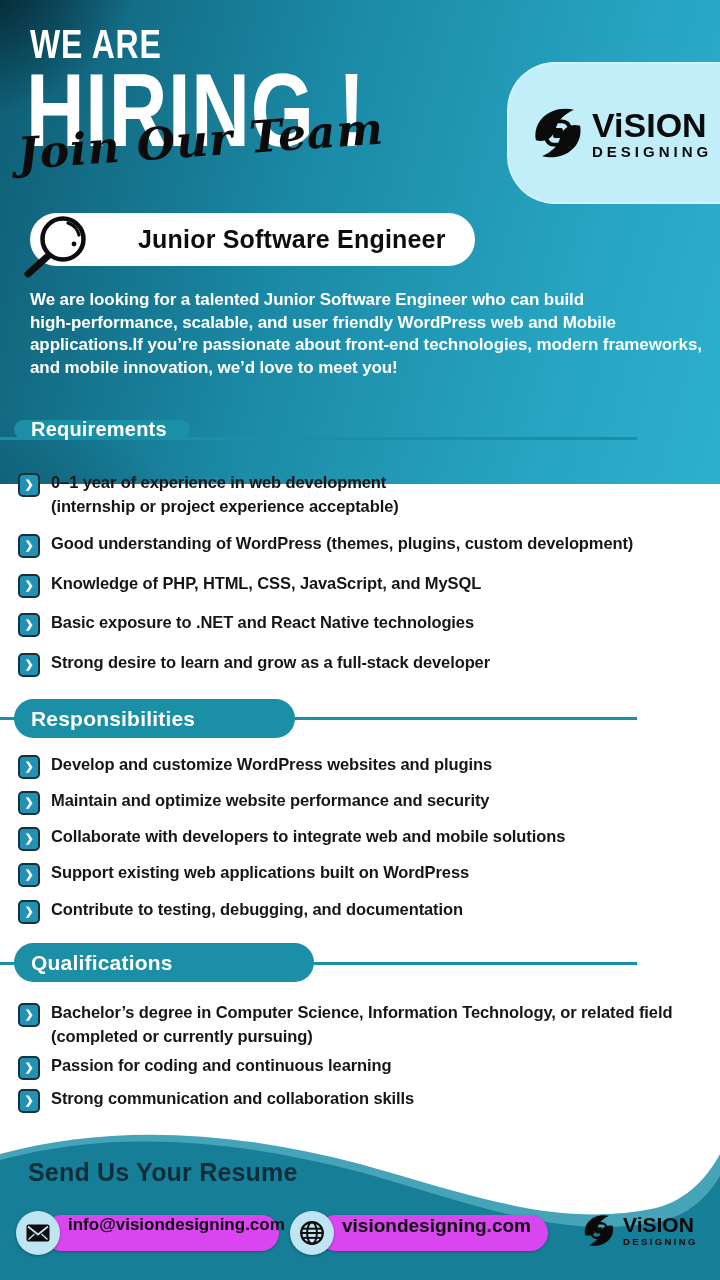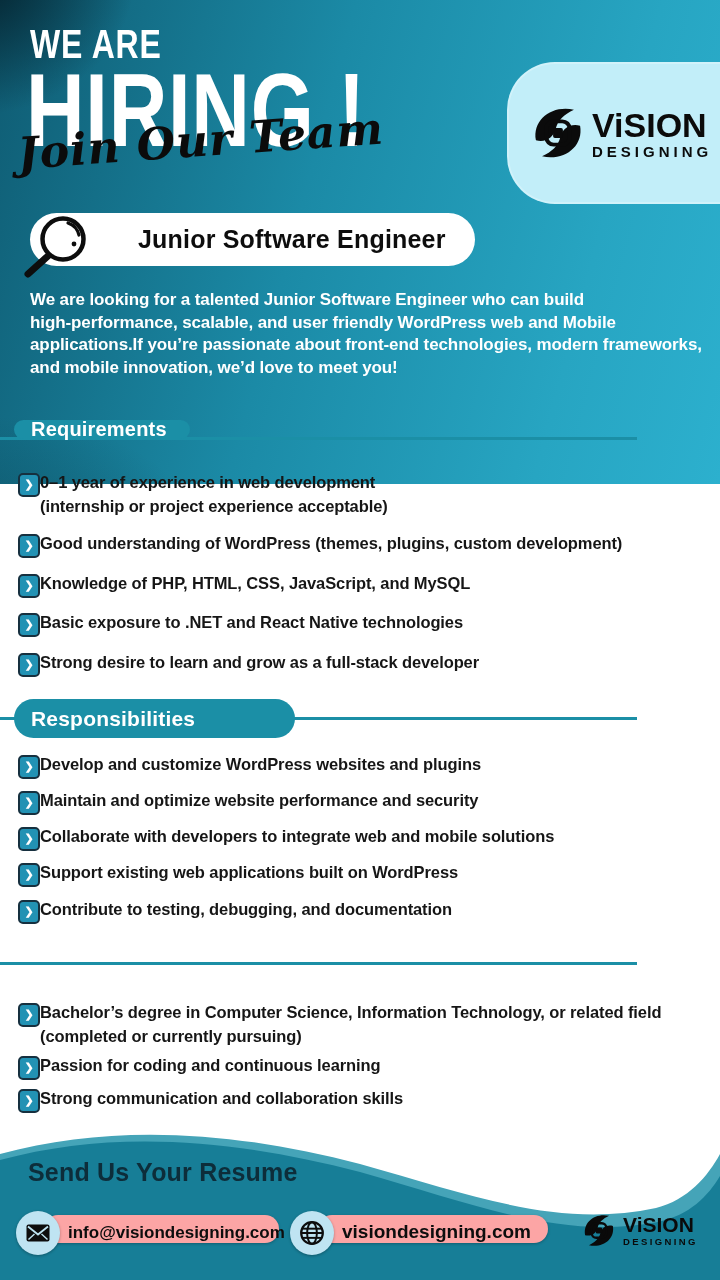--- a/index.html
+++ b/index.html
@@ -39,32 +39,32 @@
 
   .desc{position:absolute;left:30px;top:289px;color:#fff;}
   .desc span{display:block;font-size:17px;font-weight:700;line-height:22.7px;white-space:nowrap;letter-spacing:-.1px;}
 
   
   .sec-line{position:absolute;left:0;width:637px;height:2.5px;background:var(--teal);}
   .sec-pill{position:absolute;left:14px;background:var(--teal);border-radius:20px;
     display:flex;align-items:center;padding-left:17px;box-sizing:border-box;}
   .sec-pill span{color:#fff;font-weight:700;letter-spacing:.2px;}
 
-  .bullet{position:absolute;left:18px;display:flex;align-items:flex-start;}
+  .bullet{position:absolute;left:18px;display:flex;gap:11px;align-items:flex-start;}
   .b-ic{flex:0 0 auto;width:18px;height:20px;margin-top:2px;background:var(--bullet_fill);
     border:2.5px solid var(--bullet_border);border-radius:5px;position:relative;}
   .b-ic::before{content:"❯";position:absolute;left:4.5px;top:2.5px;color:#fff;font-size:11px;font-weight:700;}
   .b-tx{color:var(--text_dark);}
   .b-tx span{display:block;font-size:16.5px;font-weight:700;line-height:23.5px;white-space:nowrap;letter-spacing:-.1px;}
   .b-tx span.lighter{font-weight:700;}
 
   
   .footer-wave{position:absolute;left:0;top:1128px;width:720px;height:152px;}
   .footer-h{position:absolute;left:28px;top:1158px;font-size:25px;font-weight:800;color:#0d2d3a;letter-spacing:.2px;}
-  .c-pill{position:absolute;height:28px;background:#fca5a5;border-radius:18px;display:flex;align-items:flex-end;
+  .c-pill{position:absolute;height:36px;background:#d946ef;border-radius:18px;display:flex;align-items:flex-start;
     box-shadow:0 1px 3px rgba(0,0,0,.25);}
   .c-pill span{font-weight:700;color:#0d0d0d;white-space:nowrap;}
   .c-circle{position:absolute;width:44px;height:44px;border-radius:50%;background:var(--circle_bg);
     display:flex;align-items:center;justify-content:center;box-shadow:0 1px 3px rgba(0,0,0,.3);z-index:2;}
   .footer-logo{position:absolute;left:582px;top:1212px;}
   .footer-logo .logo-text .l1,.footer-logo .logo-text .l2{color:#0a0a0a;}
 </style>
 </head>
 <body>
 
@@ -176,20 +176,23 @@
       </div>
   </div>
   <div class="bullet" style="top:898px">
     <span class="b-ic"></span>
     <div class="b-tx">
         <span>Contribute to testing, debugging, and documentation</span>
       </div>
   </div>
 
   <div class="sec-line" style="top:962px"></div>
+  <div class="sec-pill" style="top:943px;height:39px;width:300px">
+    <span style="font-size:21px">Qualifications</span>
+  </div>
 
   <div class="bullet" style="top:1001px">
     <span class="b-ic"></span>
     <div class="b-tx">
         <span>Bachelor’s degree in Computer Science, Information Technology, or related field</span>
         <span class="lighter">(completed or currently pursuing)</span>
       </div>
   </div>
   <div class="bullet" style="top:1087px">
     <span class="b-ic"></span>

